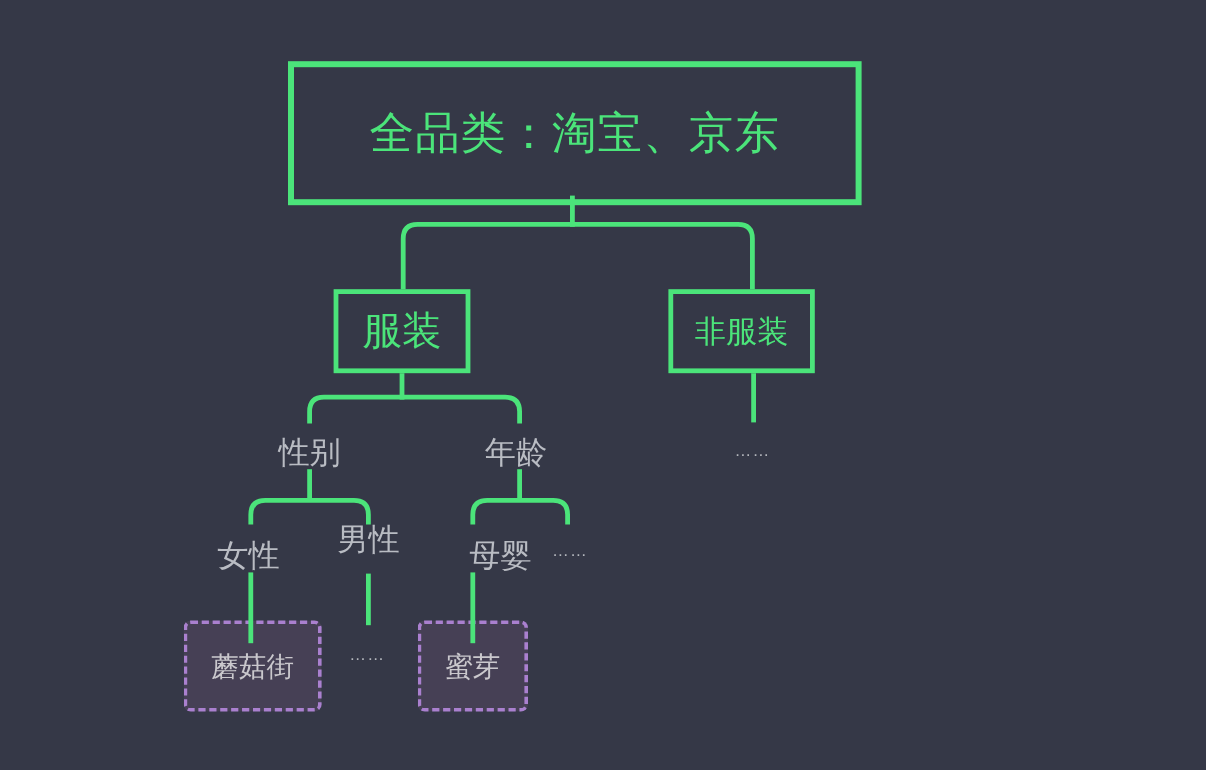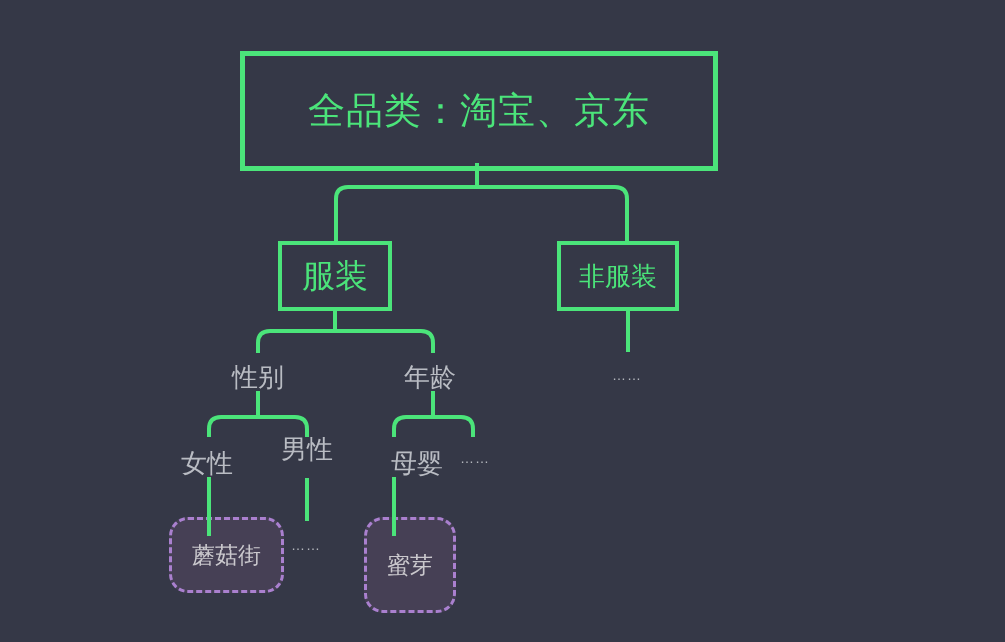--- a/index.html
+++ b/index.html
@@ -36,27 +36,27 @@
   }
   .clothing-box{left:278px;top:241px;width:114px;height:70px;font-size:33px;}
   .nonclothing-box{left:557px;top:241px;width:122px;height:70px;font-size:26px;}
   .lbl{
     position:absolute;color:var(--gray);font-size:26px;
     transform:translateX(-50%);white-space:nowrap;z-index:2;
   }
   .dots{font-size:14px;letter-spacing:1px;color:#b4b7bd;}
   .pbox{
     position:absolute;box-sizing:border-box;
-    border:3px dashed var(--purple);border-radius:19px;
+    border:3px dashed var(--purple);border-radius:6px;
     background:var(--purple-fill);color:var(--purple-text);
     display:flex;align-items:center;justify-content:center;
-    font-size:23px;z-index:2;white-space:nowrap;margin-left:16px;
+    font-size:23px;z-index:2;white-space:nowrap;
   }
   .mogujie-box{left:153px;top:517px;width:115px;height:76px;}
-  .miya-box{left:348px;top:517px;width:92px;height:96px;}
+  .miya-box{left:348px;top:517px;width:92px;height:76px;}
   svg path{stroke:var(--green);stroke-width:4;fill:none;}
 </style>
 </head>
 <body>
 
 <div class="canvas">
 
   <div class="gbox root-box">全品类：淘宝、京东</div>
 
   <div class="gbox clothing-box">服装</div>

